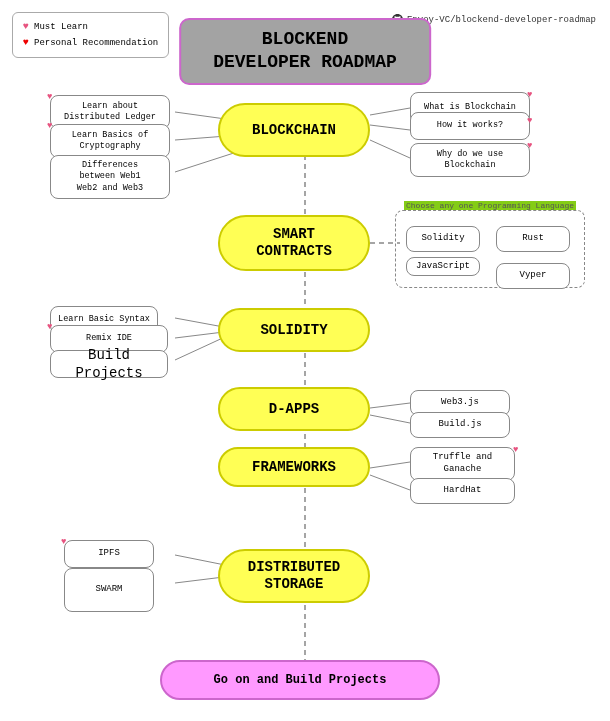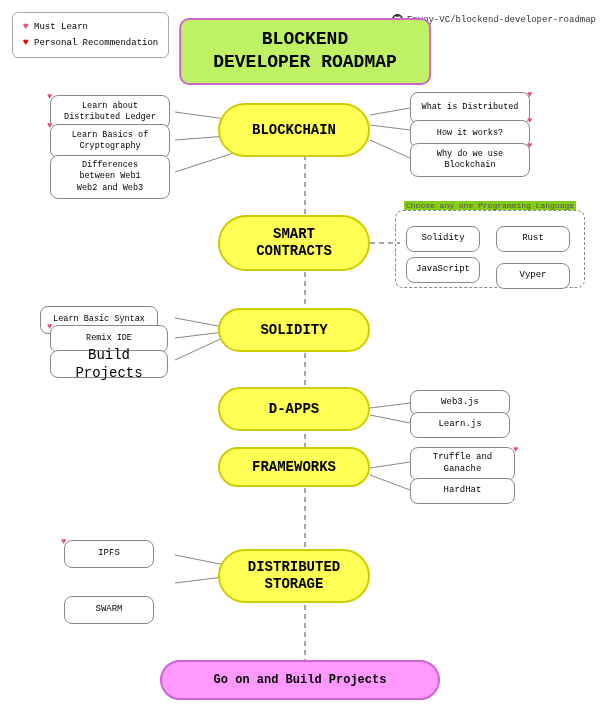--- a/index.html
+++ b/index.html
@@ -49,21 +49,21 @@
       align-items: center;
       gap: 4px;
     }
 
     
     .main-title {
       position: absolute;
       top: 18px;
       left: 50%;
       transform: translateX(-50%);
-      background: #bef264;
+      background: #a3a3a3;
       border: 2px solid #cc66cc;
       border-radius: 10px;
       padding: 8px 32px;
       font-size: 18px;
       font-weight: bold;
       text-align: center;
       white-space: nowrap;
       line-height: 1.3;
     }
 
@@ -210,25 +210,25 @@
   <div class="node-rect" style="left:50px; top:124px; width:120px; height:34px; font-size:8.5px;">
     <span>Learn Basics of<br>Cryptography</span>
   </div>
   <span class="heart-icon heart-pink" style="left:47px; top:121px;">♥</span>
 
   <div class="node-rect" style="left:50px; top:155px; width:120px; height:44px; font-size:8.5px;">
     <span>Differences<br>between Web1<br>Web2 and Web3</span>
   </div>
 
   <div class="node-rect" style="left:410px; top:92px; width:120px; height:32px; font-size:8.5px;">
-    <span>What is Distributed</span>
+    <span>What is Blockchain</span>
   </div>
   <span class="heart-icon heart-pink" style="left:527px; top:90px;">♥</span>
 
-  <div class="node-rect" style="left:410px; top:120px; width:120px; height:28px; font-size:8.5px;">
+  <div class="node-rect" style="left:410px; top:112px; width:120px; height:28px; font-size:8.5px;">
     <span>How it works?</span>
   </div>
   <span class="heart-icon heart-pink" style="left:527px; top:116px;">♥</span>
 
   <div class="node-rect" style="left:410px; top:143px; width:120px; height:34px; font-size:8.5px;">
     <span>Why do we use<br>Blockchain</span>
   </div>
   <span class="heart-icon heart-pink" style="left:527px; top:141px;">♥</span>
 
   <div class="node-pill" style="left:218px; top:215px; width:152px; height:56px; font-size:14px; text-align:center; line-height:1.2;">
@@ -236,52 +236,52 @@
   </div>
 
   <div class="dashed-box" style="left:395px; top:210px; width:190px; height:78px;">
     <span class="dashed-box-label">Choose any one Programming Language</span>
     <div class="node-rect" style="left:10px; top:15px; width:74px; height:26px; font-size:9px; position:absolute;">
       <span>Solidity</span>
     </div>
     <div class="node-rect" style="left:100px; top:15px; width:74px; height:26px; font-size:9px; position:absolute;">
       <span>Rust</span>
     </div>
-    <div class="node-rect" style="left:10px; top:46px; width:74px; height:26px; font-size:9px; position:absolute;">
+    <div class="node-rect" style="left:10px; top:46px; width:74px; height:19px; font-size:9px; position:absolute;">
       <span>JavaScript</span>
     </div>
     <div class="node-rect" style="left:100px; top:52px; width:74px; height:26px; font-size:9px; position:absolute;">
       <span>Vyper</span>
     </div>
   </div>
 
   <div class="node-pill" style="left:218px; top:308px; width:152px; height:44px; font-size:14px;">
     <span>SOLIDITY</span>
   </div>
 
-  <div class="node-rect" style="left:40px; top:306px; width:118px; height:28px; font-size:8.5px;">
+  <div class="node-rect" style="left:50px; top:306px; width:108px; height:28px; font-size:8.5px;">
     <span>Learn Basic Syntax</span>
   </div>
   <div class="node-rect" style="left:50px; top:325px; width:118px; height:28px; font-size:8.5px;">
     <span>Remix IDE</span>
   </div>
   <span class="heart-icon heart-pink" style="left:47px; top:322px;">♥</span>
   <div class="node-rect" style="left:50px; top:350px; width:118px; height:28px; font-size:14px;">
     <span>Build Projects</span>
   </div>
 
   <div class="node-pill" style="left:218px; top:387px; width:152px; height:44px; font-size:14px;">
     <span>D-APPS</span>
   </div>
 
   <div class="node-rect" style="left:410px; top:390px; width:100px; height:26px; font-size:9px;">
     <span>Web3.js</span>
   </div>
   <div class="node-rect" style="left:410px; top:412px; width:100px; height:26px; font-size:9px;">
-    <span>Learn.js</span>
+    <span>Build.js</span>
   </div>
 
   <div class="node-pill" style="left:218px; top:447px; width:152px; height:40px; font-size:14px;">
     <span>FRAMEWORKS</span>
   </div>
 
   <div class="node-rect" style="left:410px; top:447px; width:105px; height:34px; font-size:9px;">
     <span>Truffle and<br>Ganache</span>
   </div>
   <span class="heart-icon heart-pink" style="left:513px; top:445px;">♥</span>
@@ -290,21 +290,21 @@
   </div>
 
   <div class="node-pill" style="left:218px; top:549px; width:152px; height:54px; font-size:14px; line-height:1.2; text-align:center;">
     <span>DISTRIBUTED<br>STORAGE</span>
   </div>
 
   <div class="node-rect" style="left:64px; top:540px; width:90px; height:28px; font-size:9px;">
     <span>IPFS</span>
   </div>
   <span class="heart-icon heart-pink" style="left:61px; top:537px;">♥</span>
-  <div class="node-rect" style="left:64px; top:568px; width:90px; height:28px; font-size:9px;margin-top:28px;">
+  <div class="node-rect" style="left:64px; top:568px; width:90px; height:44px; font-size:9px;">
     <span>SWARM</span>
   </div>
 
   <div class="final-pill" style="left:160px; top:660px; width:280px; height:40px; font-size:12px;">
     <span>Go on and Build Projects</span>
   </div>
 
 </div>
 
 </body></html>

